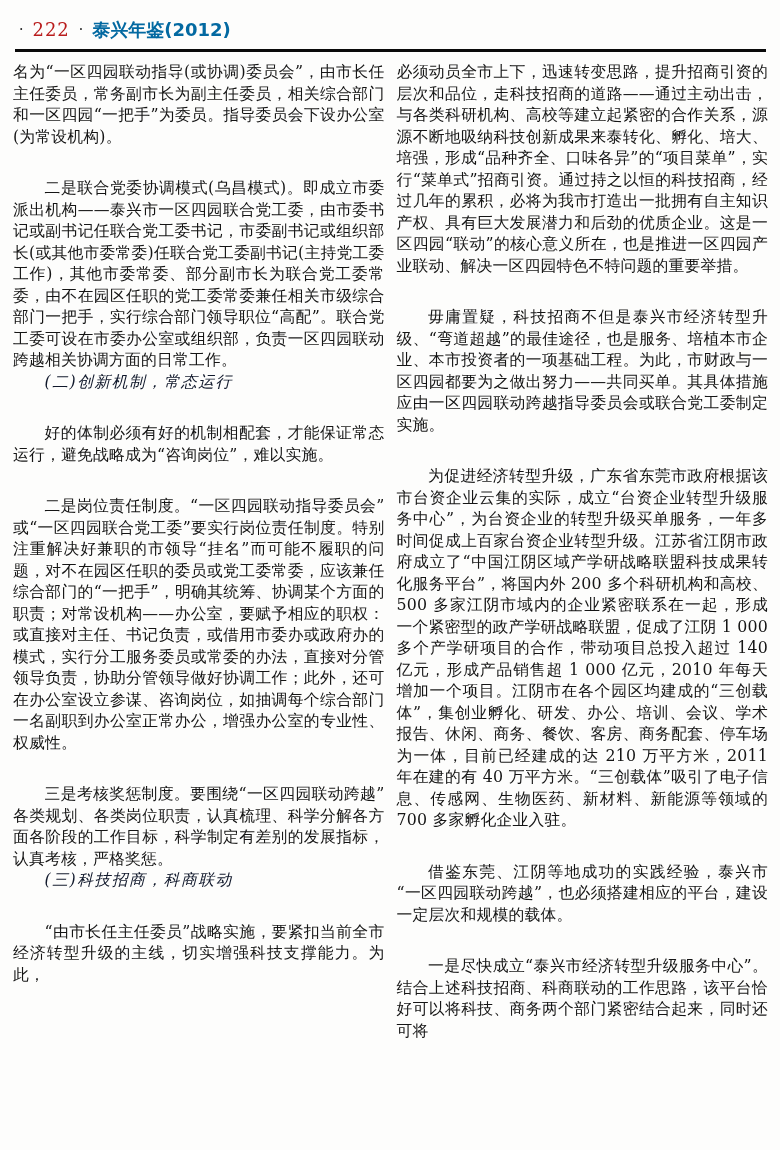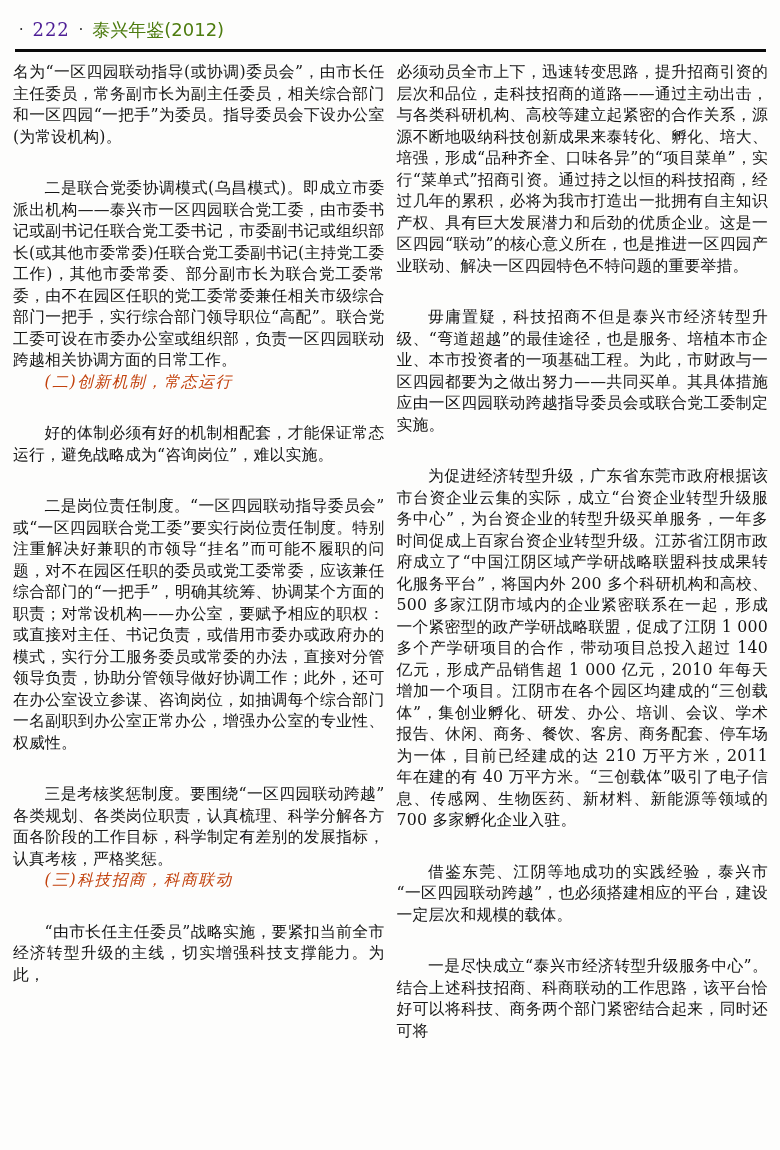--- a/index.html
+++ b/index.html
@@ -27,28 +27,28 @@
     font-size: 17px;
   }
   .rh-dot {
     font-size: 14px;
     color: #222;
     transform: translateY(-2px);
   }
   .rh-pagenum {
     font-size: 18px;
     letter-spacing: 1px;
-    color: #4c1d95;
+    color: #b91c1c;
     font-family: "DejaVu Serif", "Liberation Serif", serif;
   }
   .rh-title {
     font-family: "DejaVu Sans", "Liberation Sans", sans-serif;
-    font-weight: 400;
+    font-weight: 700;
     font-size: 18px;
-    color: #4d7c0f;
+    color: #0369a1;
   }
   .head-rule {
     height: 3px;
     background: #0a0a0a;
     margin: 3px 2px 0 2px;
   }
   .columns {
     display: flex;
     gap: 12px;
     margin-top: 9px;
@@ -61,21 +61,21 @@
     text-justify: inter-character;
     letter-spacing: 0.2px;
   }
   .col p { margin: 0; }
   p.body.indent { text-indent: 2em; margin-top: 30px; }
   p.heading {
     text-indent: 2em;
     font-style: italic;
     font-weight: 500;
     letter-spacing: 1.5px;
-    color: #c2410c;
+    color: #0f172a;
   }
 </style>
 </head>
 <body>
 
 <div class="page">
   <div class="running-head">
     <span class="rh-dot">·</span>
     <span class="rh-pagenum">222</span>
     <span class="rh-dot">·</span>

